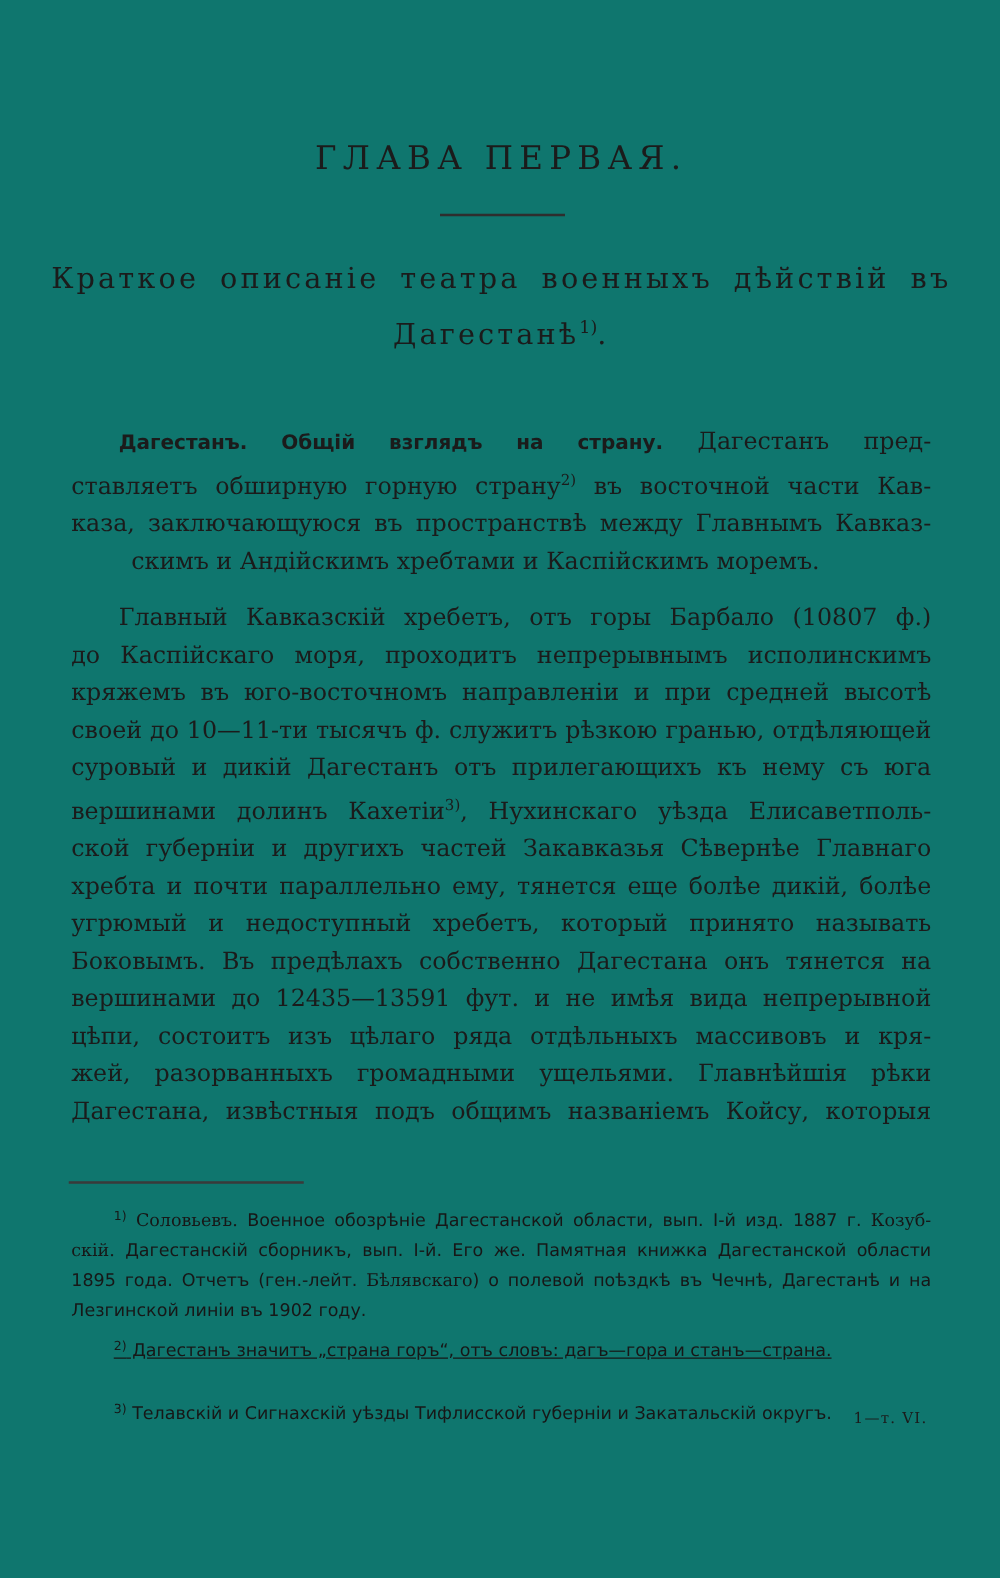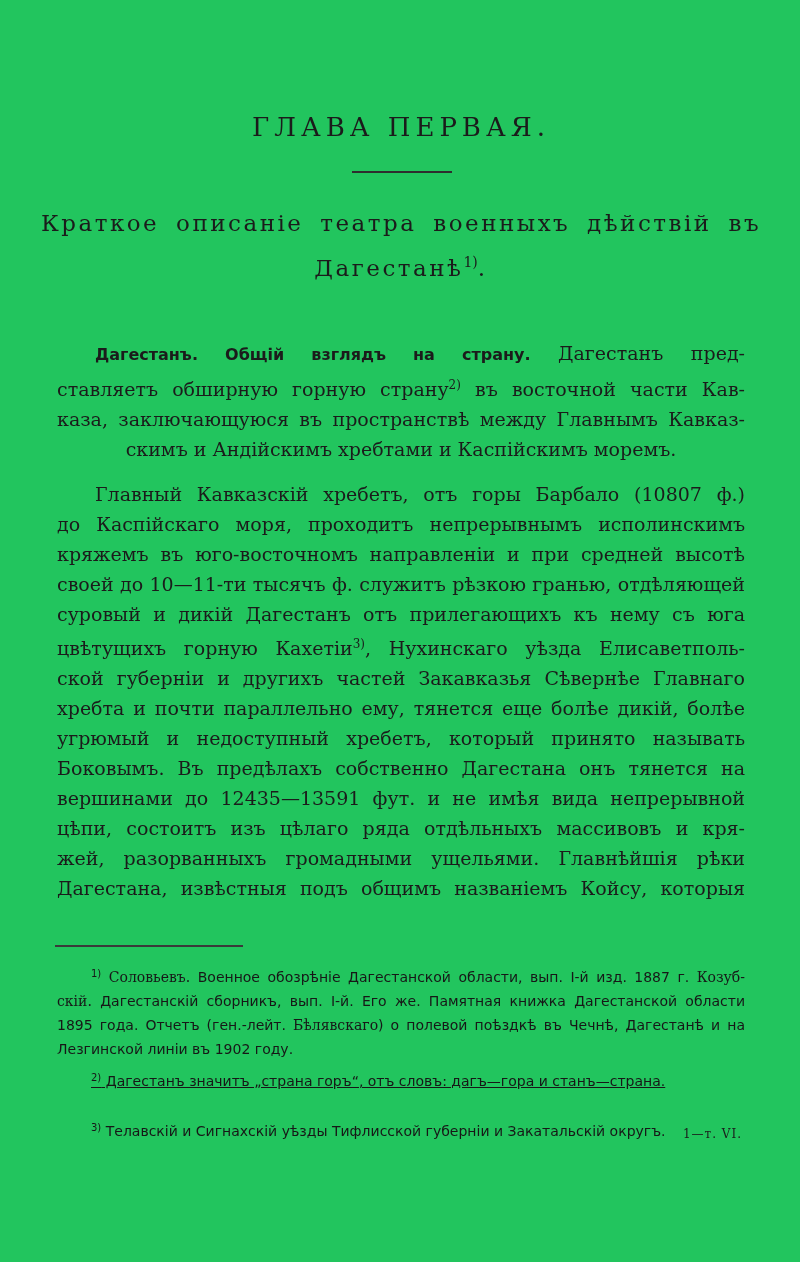--- a/index.html
+++ b/index.html
@@ -1,20 +1,20 @@
 <!DOCTYPE html>
 <html><head>
 <meta charset="utf-8">
 <style>
   html, body { margin: 0; padding: 0; background: #ffffff; }
   .page {
     position: relative;
     width: 800px;
     height: 1262px;
-    background: #22c55e;
+    background: #0f766e;
     color: #1b1b1b;
     overflow: hidden;
     font-family: "DejaVu Serif", serif;
   }
   .chapter-title {
     position: absolute;
     top: 112px; left: 57px; width: 688px;
     text-align: center;
     font-size: 26px;
     letter-spacing: 5px;
@@ -38,21 +38,21 @@
     line-height: 39px;
   }
   .sub-sup { font-size: 14px; vertical-align: 9px; letter-spacing: 0; }
   .body-text {
     position: absolute;
     top: 338px; left: 57px; width: 688px;
     font-size: 19px;
     line-height: 30px;
   }
   .line { text-align: justify; text-align-last: justify; }
-  .line.short { text-align: center; text-align-last: auto; }
+  .line.short { text-align: left; text-align-last: auto; margin-left: 48px; }
   .indent { text-indent: 38px; }
   .para2 { margin-top: 15px; }
   .lead {
     font-family: "DejaVu Sans", sans-serif;
     font-weight: 700;
     font-size: 16px;
   }
   .supm { font-size: 12px; vertical-align: 7px; }
   .fn-rule {
     position: absolute;
@@ -104,21 +104,21 @@
       <div class="line">каза, заключающуюся въ пространствѣ между Главнымъ Кавказ-</div>
       <div class="line short">скимъ и Андійскимъ хребтами и Каспійскимъ моремъ.</div>
     </div>
 
     <div class="para2">
       <div class="line indent">Главный Кавказскій хребетъ, отъ горы Барбало (10807 ф.)</div>
       <div class="line">до Каспійскаго моря, проходитъ непрерывнымъ исполинскимъ</div>
       <div class="line">кряжемъ въ юго-восточномъ направленіи и при средней высотѣ</div>
       <div class="line">своей до 10—11-ти тысячъ ф. служитъ рѣзкою гранью, отдѣляющей</div>
       <div class="line">суровый и дикій Дагестанъ отъ прилегающихъ къ нему съ юга</div>
-      <div class="line"><span>цвѣтущихъ горную Кахетіи</span><span class="supm">3)</span><span>, Нухинскаго уѣзда Елисаветполь-</span></div>
+      <div class="line"><span>вершинами долинъ Кахетіи</span><span class="supm">3)</span><span>, Нухинскаго уѣзда Елисаветполь-</span></div>
       <div class="line">ской губерніи и другихъ частей Закавказья Сѣвернѣе Главнаго</div>
       <div class="line">хребта и почти параллельно ему, тянется еще болѣе дикій, болѣе</div>
       <div class="line">угрюмый и недоступный хребетъ, который принято называть</div>
       <div class="line">Боковымъ. Въ предѣлахъ собственно Дагестана онъ тянется на</div>
       <div class="line">вершинами до 12435—13591 фут. и не имѣя вида непрерывной</div>
       <div class="line">цѣпи, состоитъ изъ цѣлаго ряда отдѣльныхъ массивовъ и кря-</div>
       <div class="line">жей, разорванныхъ громадными ущельями. Главнѣйшія рѣки</div>
       <div class="line">Дагестана, извѣстныя подъ общимъ названіемъ Койсу, которыя</div>
     </div>
 

